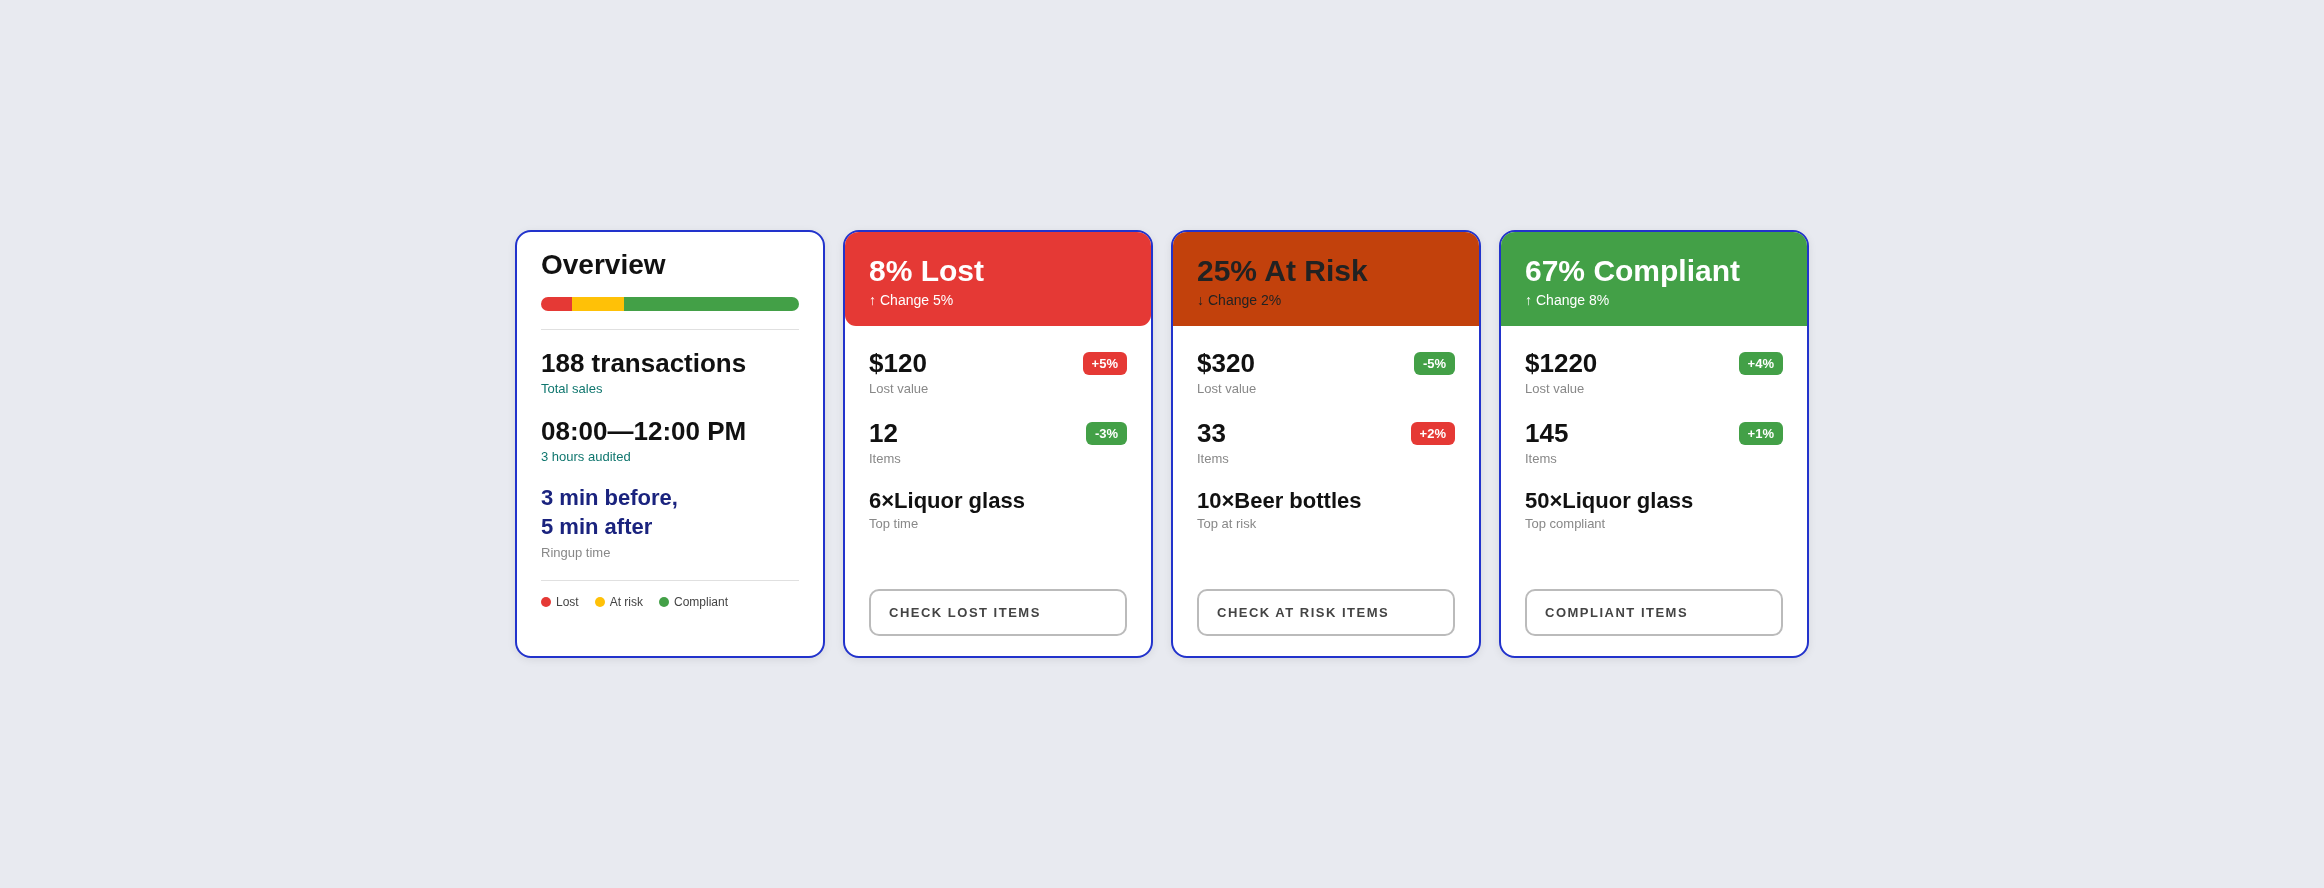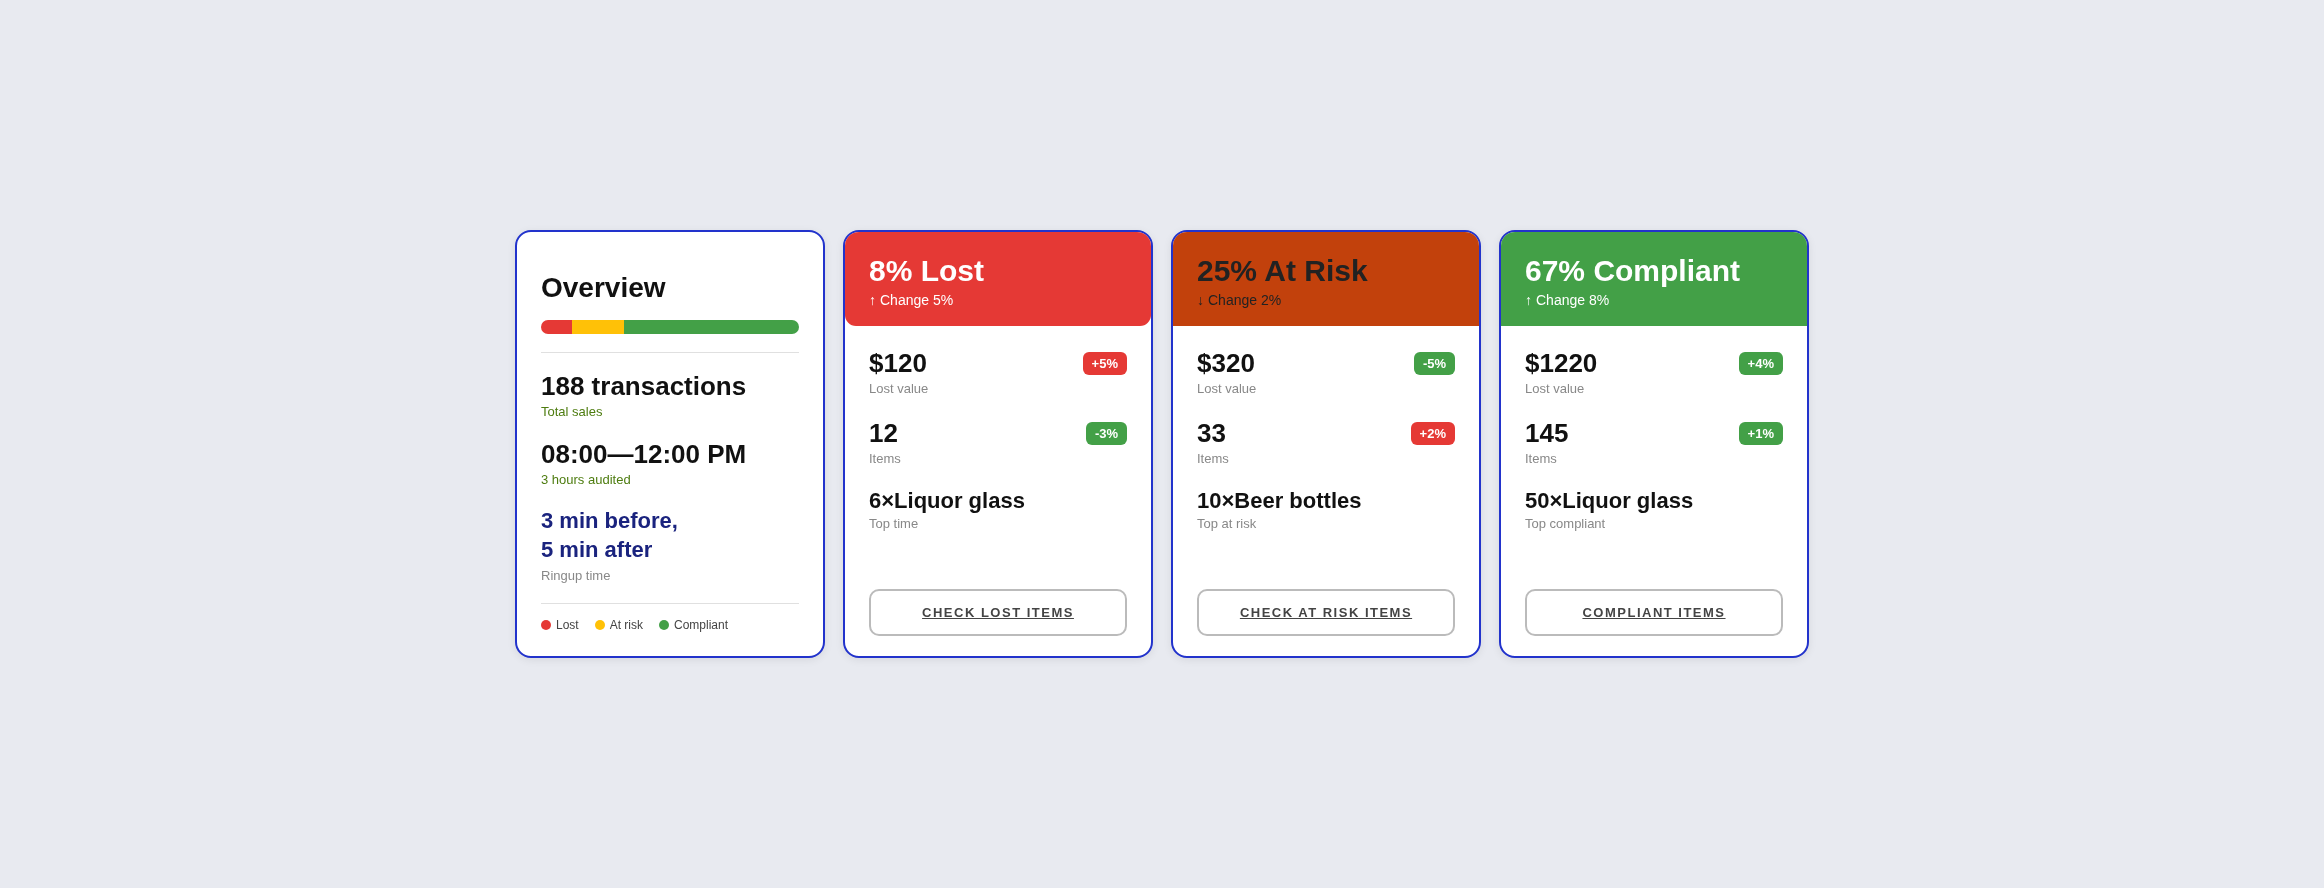--- a/index.html
+++ b/index.html
@@ -22,21 +22,21 @@
       border-radius: 16px;
       border: 2.5px solid #2233cc;
       overflow: hidden;
       width: 310px;
       display: flex;
       flex-direction: column;
       box-shadow: 0 2px 8px rgba(0,0,0,0.08);
     }
     
     .card-overview {
-      padding: 40px 24px 20px;
+      padding: 17px 24px 20px;
     }
     .overview-title {
       font-size: 28px;
       font-weight: 700;
       color: #111;
       margin-bottom: 16px;
     }
     .progress-bar {
       display: flex;
       height: 14px;
@@ -55,21 +55,21 @@
     .overview-stat {
       margin-bottom: 20px;
     }
     .overview-stat-value {
       font-size: 26px;
       font-weight: 700;
       color: #111;
     }
     .overview-stat-label {
       font-size: 13px;
-      color: #4d7c0f;
+      color: #0f766e;
       margin-top: 2px;
     }
     .overview-highlight {
       color: #1a237e;
       font-size: 22px;
       font-weight: 700;
       line-height: 1.3;
       margin-bottom: 4px;
     }
     .overview-highlight-label {
@@ -165,31 +165,30 @@
       font-size: 13px;
       color: #888;
       margin-top: 2px;
     }
     .card-footer {
       padding: 16px 24px 20px;
       margin-top: auto;
     }
     .action-btn {
       width: 100%;
-      padding: 14px 5px;
+      padding: 14px 18px;
       border: 2px solid #bbb;
       border-radius: 10px;
       background: #fff;
       font-size: 13px;
       font-weight: 700;
       letter-spacing: 1.5px;
       color: #444;
       cursor: pointer;
-      text-align: center;
-      text-decoration: underline;
+      text-align: left;
     }
     .arrow-up::before { content: '↑ '; }
     .arrow-down::before { content: '↓ '; }
   </style>
 </head>
 <body>
 
 <div class="dashboard">
 
   <div class="card">

